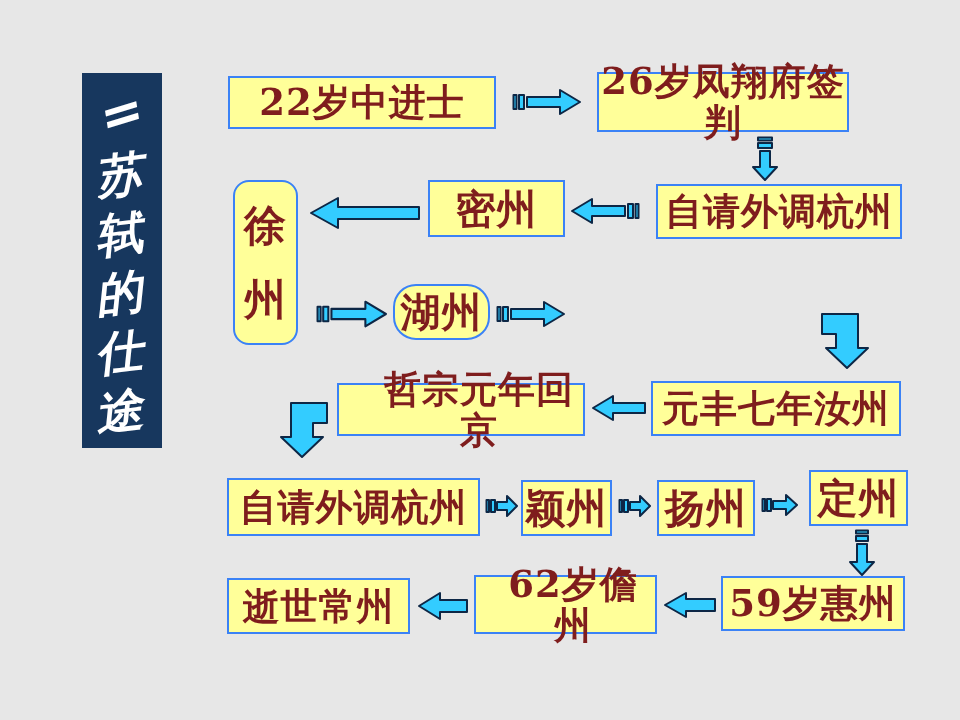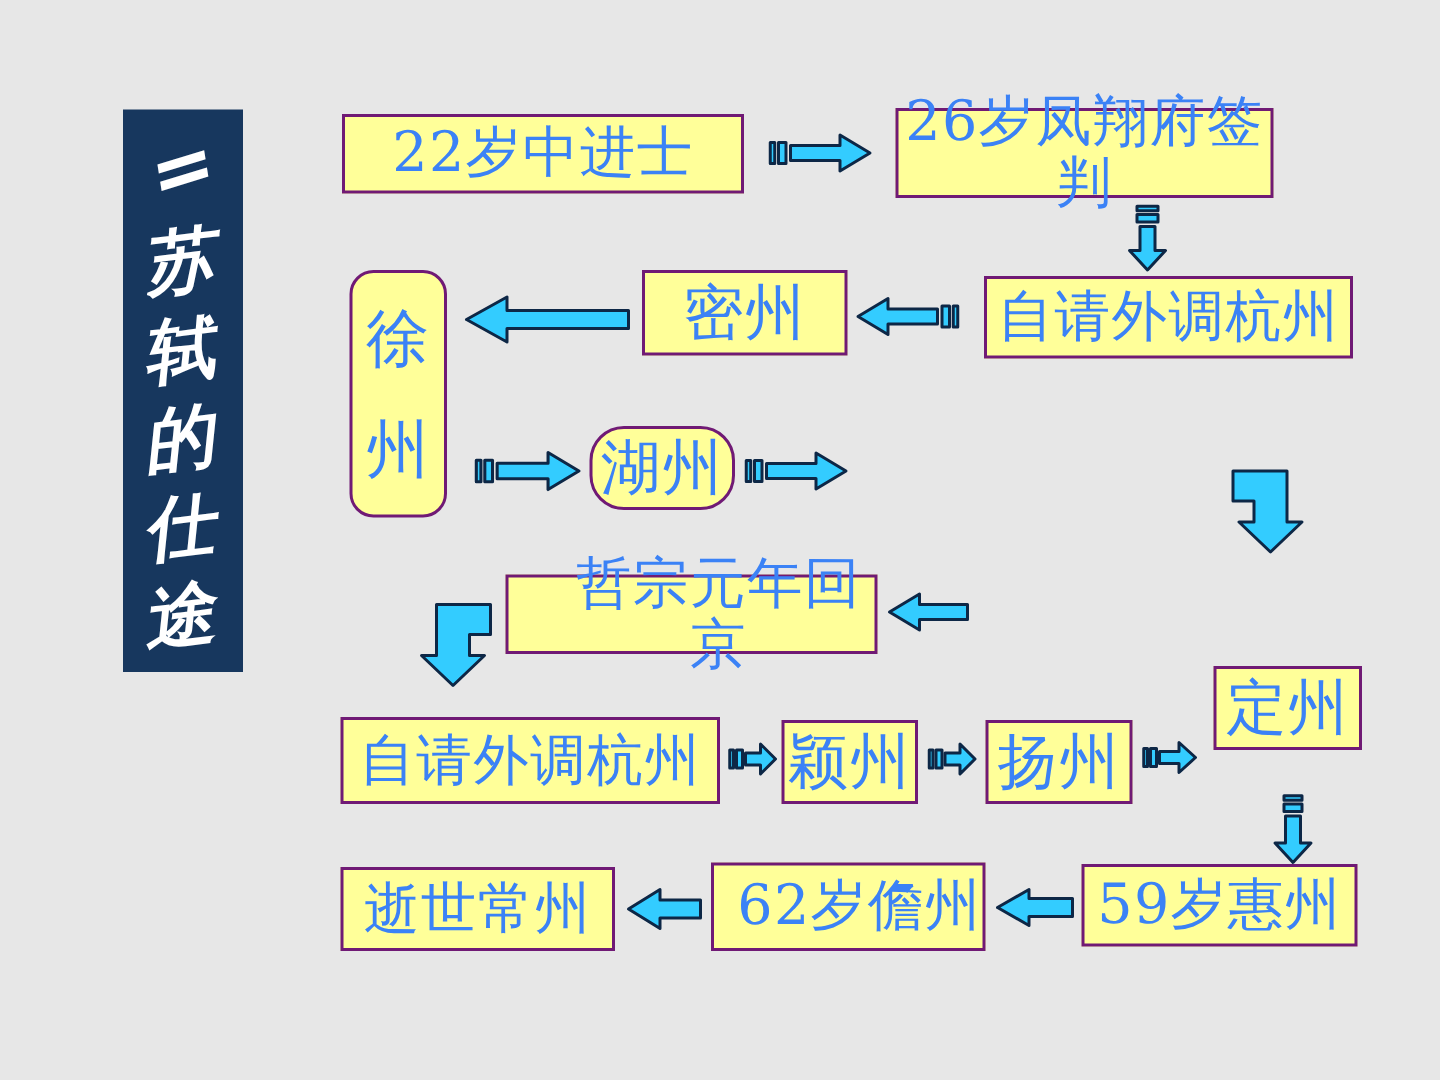--- a/index.html
+++ b/index.html
@@ -29,23 +29,23 @@
   .title-chars { display: flex; flex-direction: column; align-items: center; margin-top: 6px; }
   .title-char {
     color: #ffffff; font-weight: bold; font-size: 47px; line-height: 59px;
     transform: skewY(-7deg) skewX(-6deg);
   }
 
   
   .node {
     position: absolute;
     background: #FFFF99;
-    border: 2px solid #701a75;
-    color: #3b82f6;
-    font-weight: normal;
+    border: 2px solid #3b82f6;
+    color: #7f1d1d;
+    font-weight: bold;
     display: flex; align-items: center; justify-content: center;
     text-align: center;
     font-size: 37px;
     letter-spacing: 1px;
     line-height: 1.1;
   }
   .node.small { font-size: 40px; }
   .node.vertical { line-height: 74px; font-size: 42px; padding: 0 4px; }
 
   .n1  { left:228px; top:76px;  width:268px; height:53px; }
@@ -53,21 +53,21 @@
   .n3  { left:656px; top:184px; width:246px; height:55px; }
   .n4  { left:428px; top:180px; width:137px; height:57px; }
   .n5  { left:233px; top:180px; width:65px;  height:165px;border-radius:16px; }
   .n6  { left:393px; top:284px; width:97px;  height:56px;border-radius:23px; }
   .n7  { left:572px; top:283px; width:243px; height:53px; }
   .n8  { left:337px; top:383px; width:248px; height:53px;padding-left:36px; }
   .n9  { left:651px; top:381px; width:250px; height:55px; }
   .n10 { left:227px; top:478px; width:253px; height:58px; }
   .n11 { left:521px; top:480px; width:91px;  height:56px; }
   .n12 { left:657px; top:480px; width:98px;  height:56px; }
-  .n13 { left:809px; top:444px; width:99px;  height:56px; }
+  .n13 { left:809px; top:470px; width:99px;  height:56px; }
   .n14 { left:227px; top:578px; width:183px; height:56px; }
   .n15 { left:474px; top:575px; width:183px; height:59px;padding-left:15px; }
   .n16 { left:721px; top:576px; width:184px; height:55px; }
 
   
   .arrow { position: absolute; }
   .arrow svg { display: block; width: 100%; height: 100%; }
   .a1  { left:512px; top:87px;  width:70px;  height:30px; }
   .a2  { left:750px; top:136px; width:30px;  height:46px; }
   .a3  { left:570px; top:196px; width:70px;  height:30px; }
@@ -102,20 +102,21 @@
     </div>
   </div>
 
   <div class="node n1">22岁中进士</div>
   <div class="node n2">26岁凤翔府签判</div>
   <div class="node n3">自请外调杭州</div>
   <div class="node n4 small">密州</div>
   <div class="node n5 vertical">徐州</div>
   <div class="node n6 small">湖州</div>
   <div class="node n8">哲宗元年回京</div>
+  <div class="node n9">元丰七年汝州</div>
   <div class="node n10">自请外调杭州</div>
   <div class="node n11 small">颖州</div>
   <div class="node n12 small">扬州</div>
   <div class="node n13 small">定州</div>
   <div class="node n14">逝世常州</div>
   <div class="node n15">62岁儋州</div>
   <div class="node n16">59岁惠州</div>
 
   <div class="arrow a1">
     <svg viewBox="0 0 70 30">

